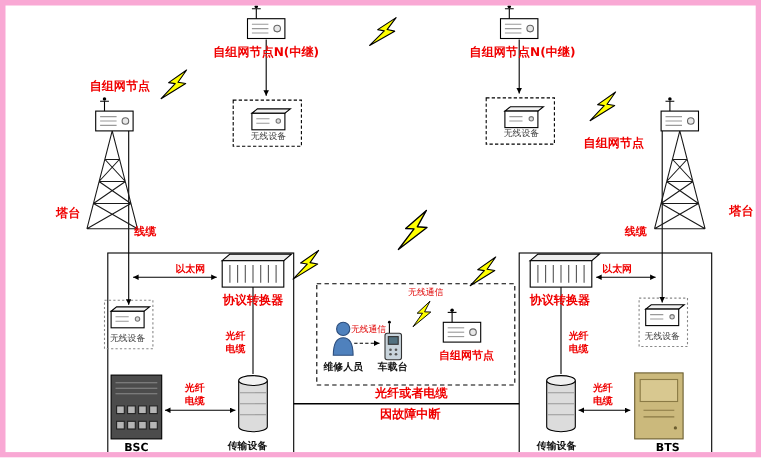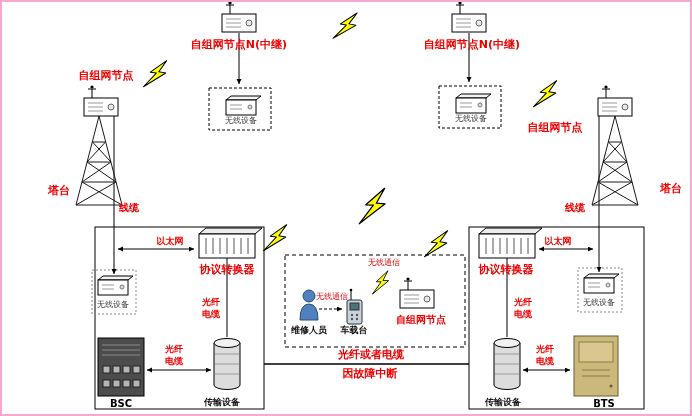--- a/index.html
+++ b/index.html
@@ -1,16 +1,16 @@
 <!DOCTYPE html>
 <html><head>
 <meta charset="utf-8">
 <style>
   html,body{margin:0;padding:0;background:#fff;}
-  #stage{position:relative;width:692px;height:416px;background:#fff;border:2px solid #f9a8d4;box-sizing:border-box;overflow:hidden;font-family:"DejaVu Sans",sans-serif;}
+  #stage{position:relative;width:692px;height:416px;background:#fff;border:5px solid #f9a8d4;box-sizing:border-box;overflow:hidden;font-family:"DejaVu Sans",sans-serif;}
   svg{position:absolute;left:0;top:0;}
   text{font-family:"DejaVu Sans",sans-serif;text-anchor:middle;}
   .red-lg{fill:#f00000;font-weight:bold;font-size:11px;}
   .red-md{fill:#f00000;font-weight:bold;font-size:10px;}
   .red-sm{fill:#f00000;font-weight:bold;font-size:9px;}
   .red-xs{fill:#e00000;font-size:8px;}
   .dev{fill:#3a3a3a;font-size:8px;}
   .blk{fill:#111;font-weight:bold;font-size:9px;}
   .blk-lg{fill:#000;font-weight:bold;font-size:10px;}
 </style>

